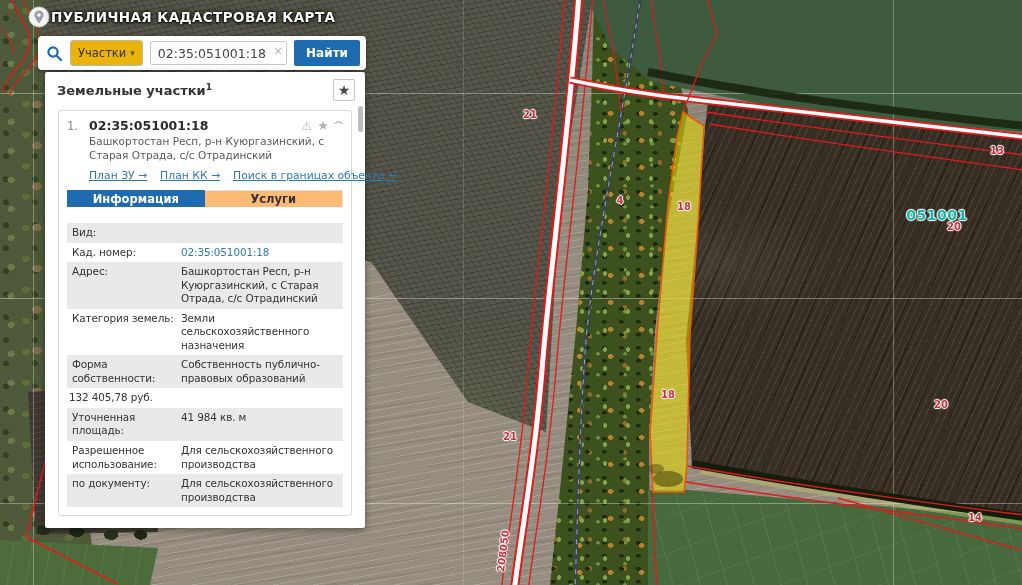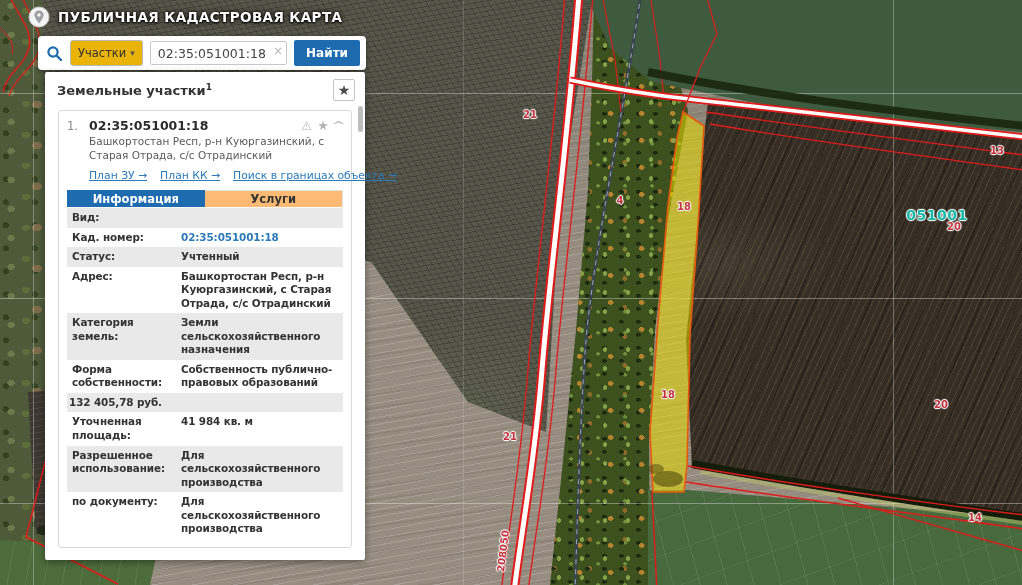--- a/index.html
+++ b/index.html
@@ -70,21 +70,21 @@
   #map-svg{position:absolute;inset:0;}
 
   
   .map-label{position:absolute;transform:translate(-50%,-50%);
     font-size:10px;font-weight:bold;color:#c2313c;white-space:nowrap;
     text-shadow:-1px 0 1px #fff,1px 0 1px #fff,0 -1px 1px #fff,0 1px 1px #fff,0 0 2px #fff;}
   .map-label.big{font-size:14px;color:#14b8a6;letter-spacing:0.5px;}
   .map-label.vertical{transform:translate(-50%,-50%) rotate(-83deg);}
 
   
-  #top-header{position:absolute;left:28px;top:6px;display:flex;align-items:center;gap:8px;}
+  #top-header{position:absolute;left:28px;top:6px;display:flex;align-items:center;gap:1px;}
   #page-title{font-size:13.5px;font-weight:bold;color:#fff;letter-spacing:0.4px;
     text-shadow:0 0 3px rgba(0,0,0,0.95),0 1px 2px rgba(0,0,0,0.9),0 0 6px rgba(0,0,0,0.6);}
 
   
   #search-bar{position:absolute;left:38px;top:36px;width:328px;height:34px;background:#fff;
     border-radius:4px;box-shadow:0 1px 4px rgba(0,0,0,0.45);display:flex;align-items:center;
     padding:0 6px 0 8px;box-sizing:border-box;gap:7px;}
   #type-select{display:flex;align-items:center;gap:4px;height:24px;padding:0 7px;
     border:1px solid #b9b9b9;border-radius:3px;font-size:11.5px;color:#333;background:#eab308;cursor:pointer;white-space:nowrap;}
   #type-select .caret{font-size:9px;color:#555;}
@@ -115,21 +115,21 @@
   #card-icons .chev{font-size:11px;font-weight:bold;transform:scaleX(1.5);color:#c2c2c2;}
   #item-address{margin:2px 4px 0 22px;font-size:10.5px;color:#5a5a5a;line-height:1.3;}
   #item-links{margin:7px 0 0 22px;display:flex;gap:13px;font-size:10.8px;white-space:nowrap;}
   #item-links a{color:#2d7ab9;text-decoration:underline;cursor:pointer;}
 
   #tabs{display:flex;margin-top:8px;height:17px;}
   .tab{flex:1;display:flex;align-items:center;justify-content:center;font-size:11.5px;font-weight:bold;cursor:pointer;}
   .tab.active{background:#1e6bb0;color:#fff;}
   .tab.inactive{background:#fdba74;color:#333;border:1px solid #e2e2e2;border-left:none;border-bottom:none;}
 
-  #info-table{margin-top:1px;font-weight:bold;}
+  #info-table{margin-top:16px;}
   .trow{display:flex;font-size:10.4px;line-height:1.3;letter-spacing:-0.1px;}
   .trow:nth-child(odd){background:#e9e9e9;}
   .tlabel{width:112px;padding:3px 4px 3px 5px;color:#333;box-sizing:border-box;flex-shrink:0;}
   .tvalue{flex:1;padding:3px 4px 3px 2px;color:#333;}
   .tvalue.link{color:#2d7ab9;cursor:pointer;}
 </style>
 </head>
 <body>
 
 <div id="app">
@@ -266,24 +266,20 @@
 
       <div id="info-table">
         <div class="trow">
           <div class="tlabel">Вид:</div>
         </div>
         <div class="trow">
           <div class="tlabel">Кад. номер:</div>
           <div class="tvalue link">02:35:051001:18</div>
         </div>
         <div class="trow">
-          <div class="tlabel">Статус:</div>
-          <div class="tvalue">Учтенный</div>
-        </div>
-        <div class="trow">
           <div class="tlabel">Адрес:</div>
           <div class="tvalue">Башкортостан Респ, р-н Куюргазинский, с Старая Отрада, с/с Отрадинский</div>
         </div>
         <div class="trow">
           <div class="tlabel">Категория земель:</div>
           <div class="tvalue">Земли сельскохозяйственного назначения</div>
         </div>
         <div class="trow">
           <div class="tlabel">Форма собственности:</div>
           <div class="tvalue">Собственность публично-правовых образований</div>

